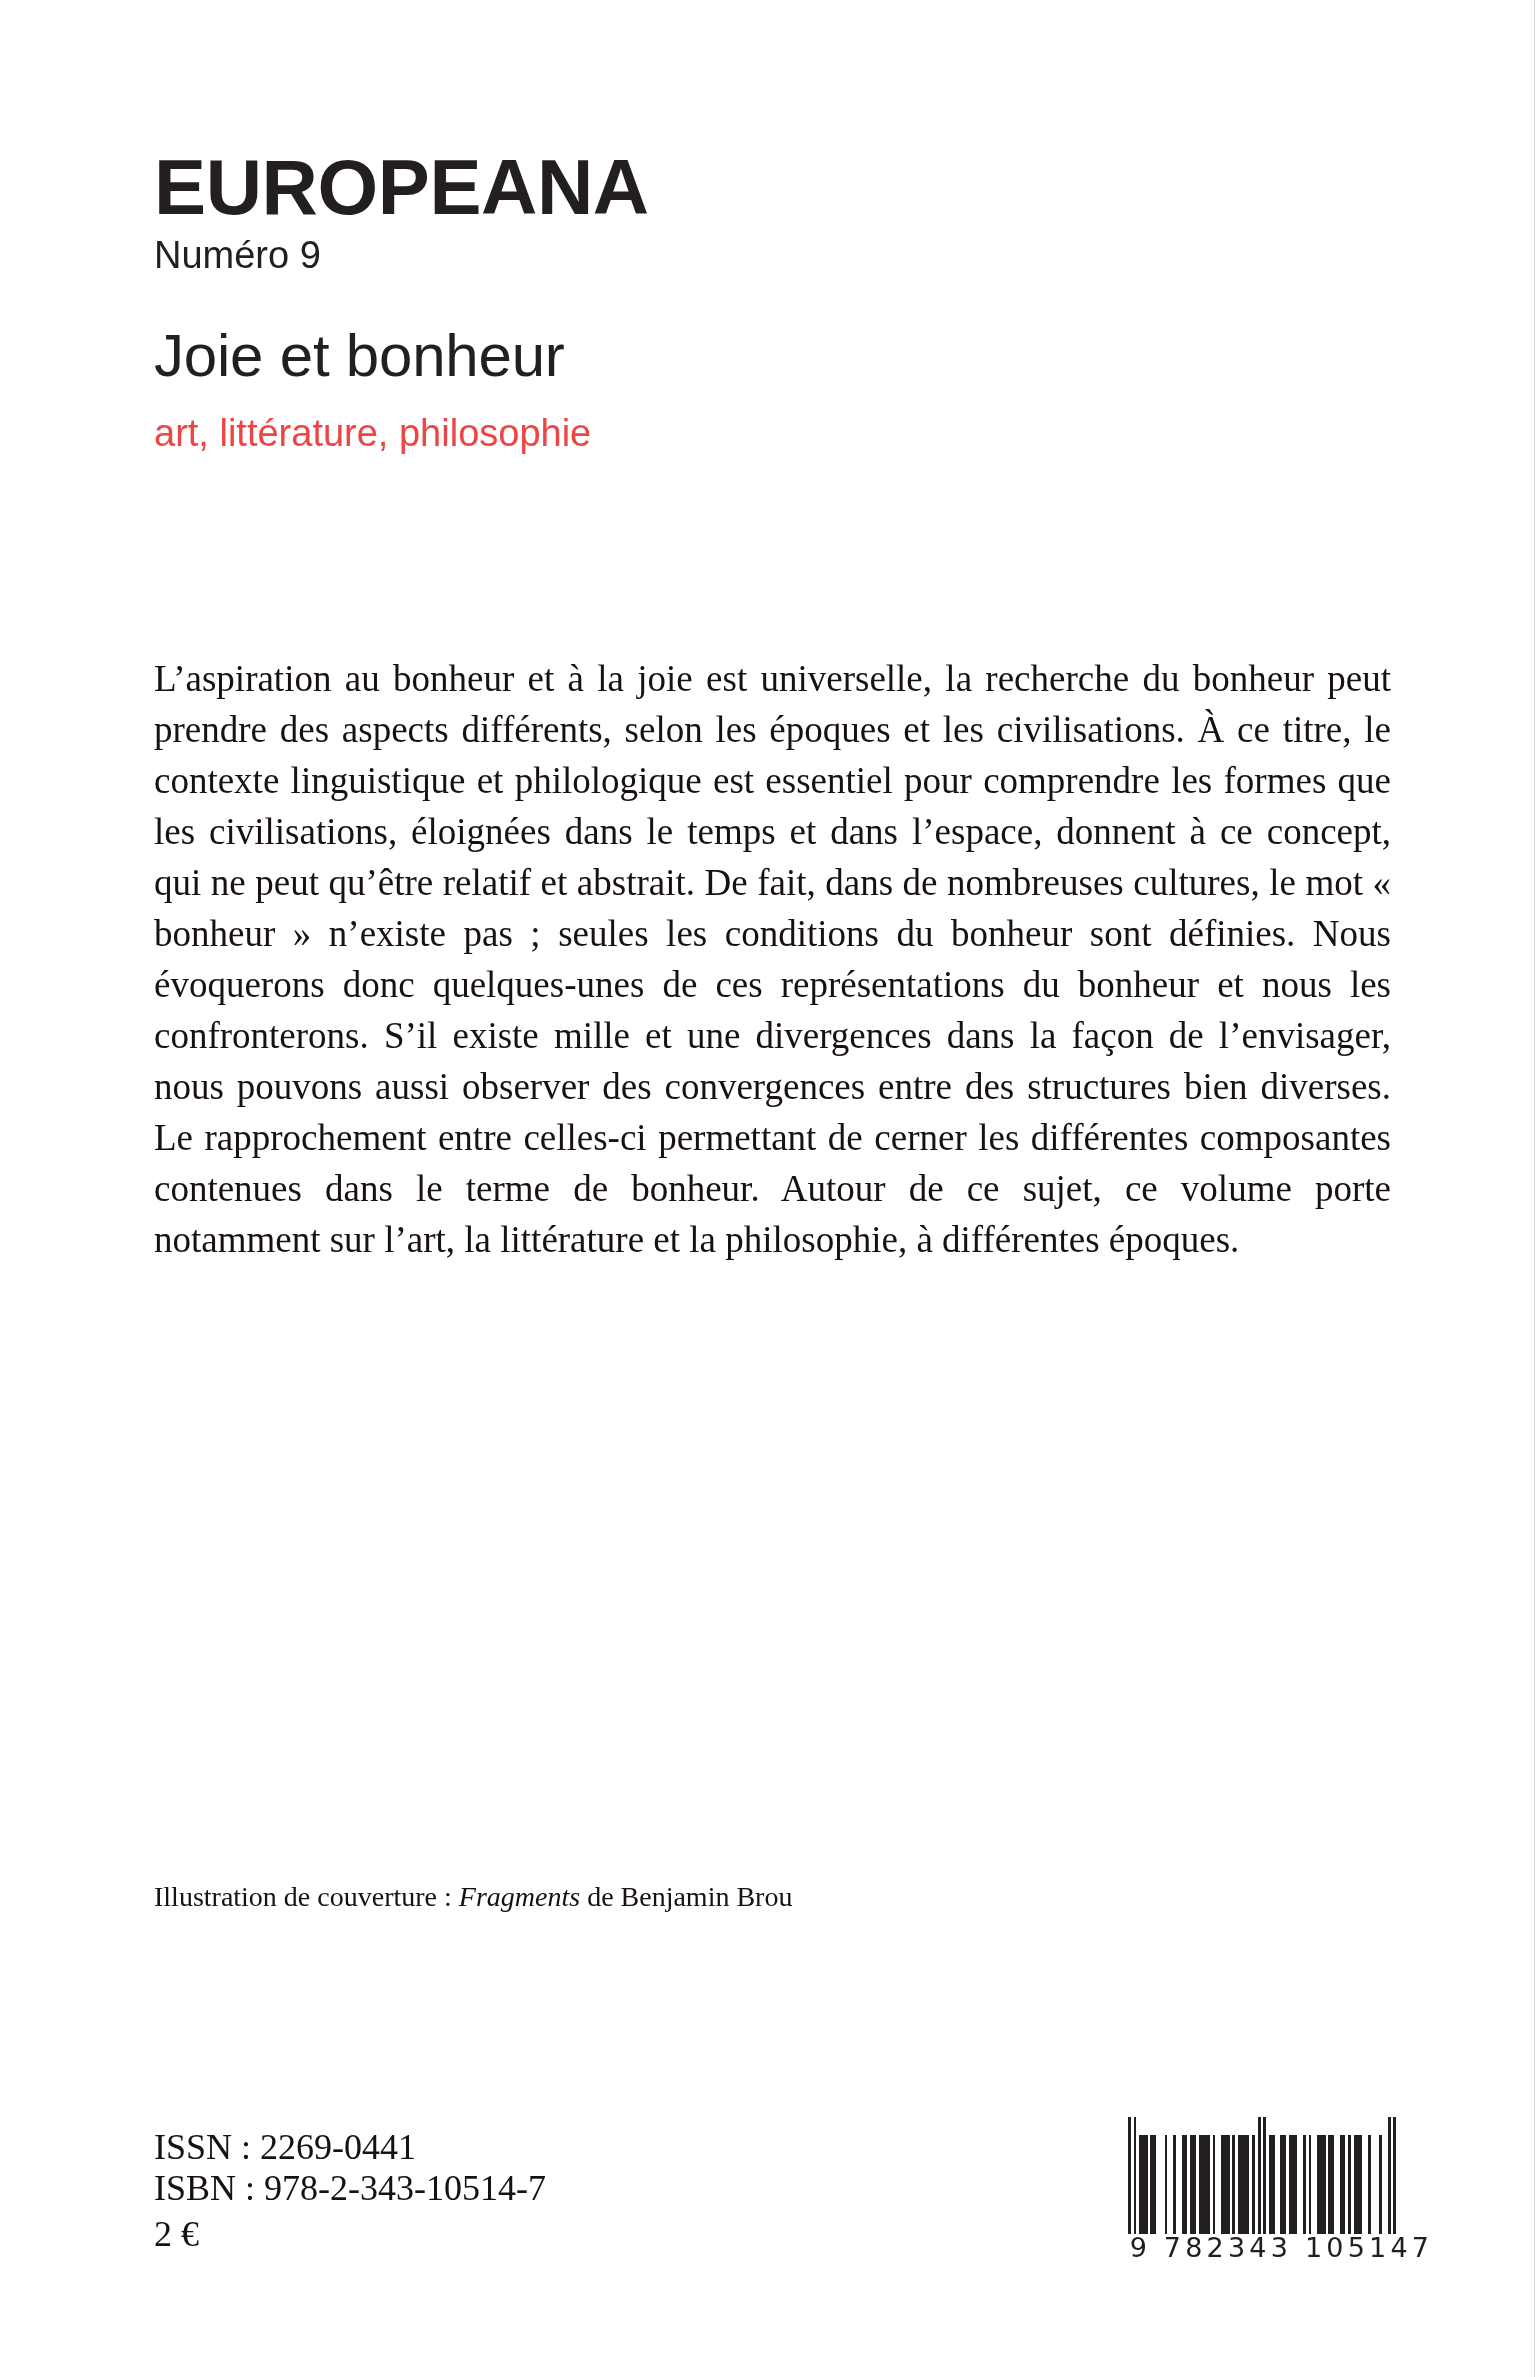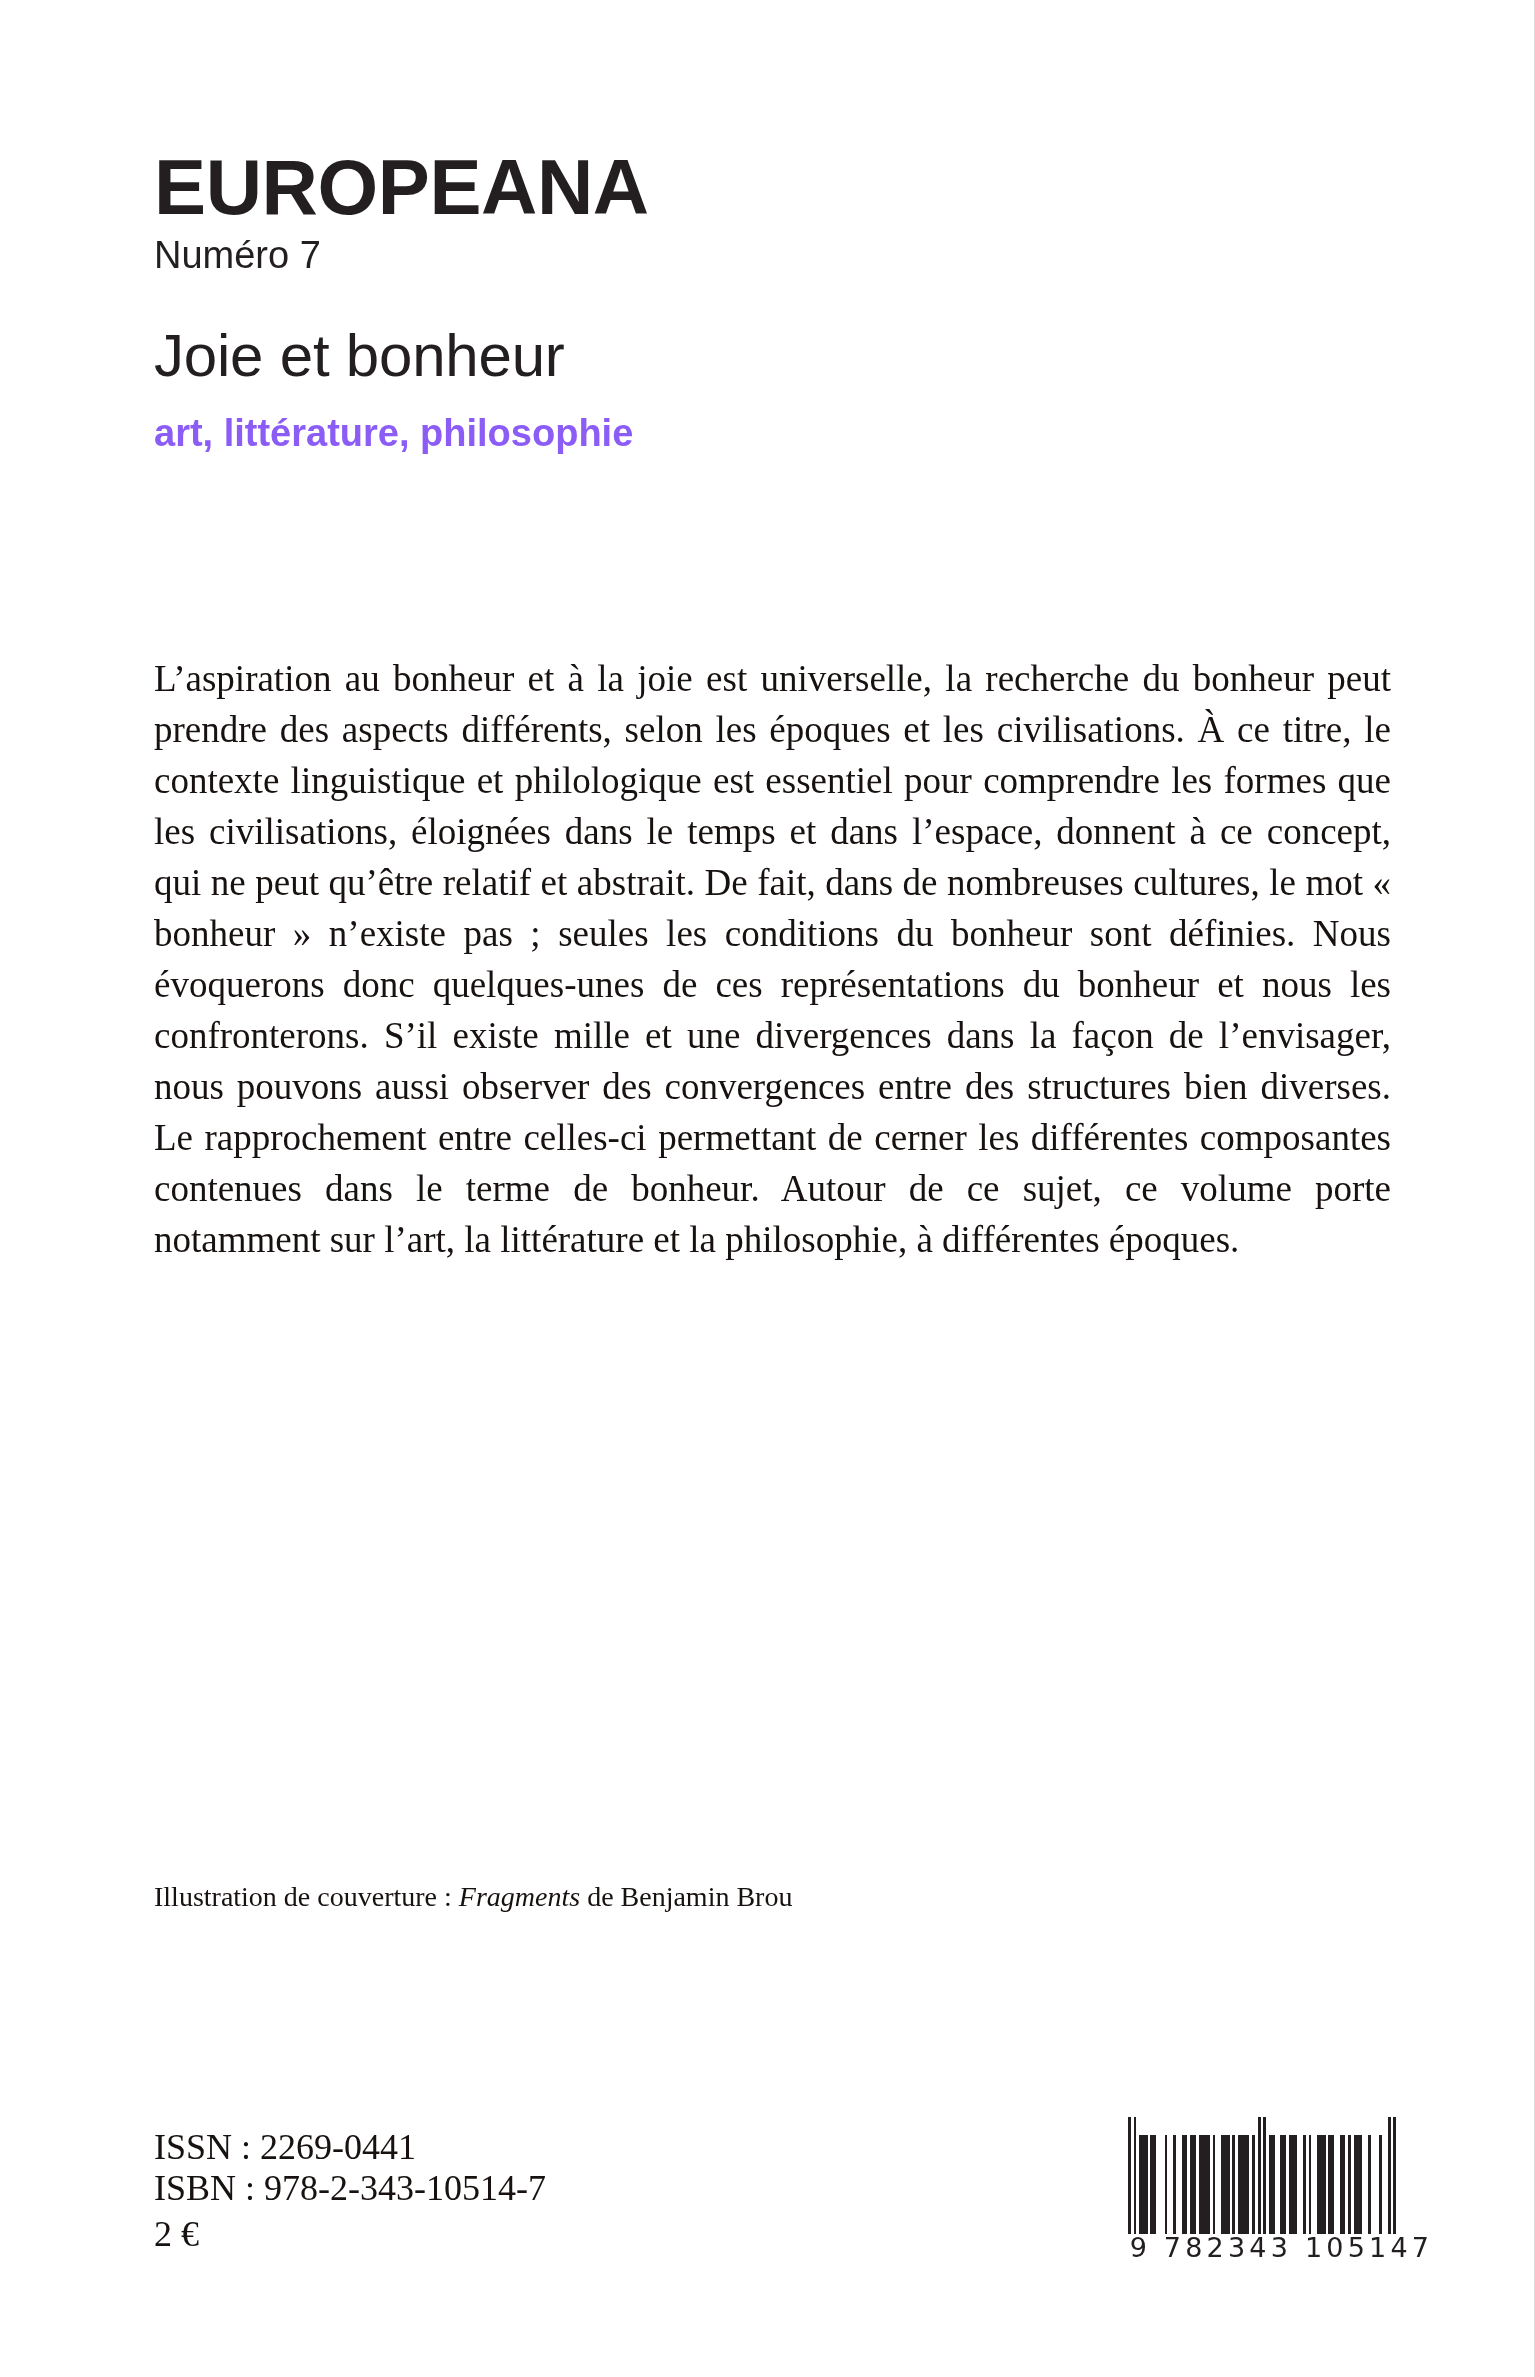--- a/index.html
+++ b/index.html
@@ -51,24 +51,24 @@
     font-weight: normal;
     font-size: 60px;
     line-height: 1.05;
     color: #231f20;
     margin: 46px 0 16px 0;
     letter-spacing: -0.2px;
   }
 
   .volume-subtitle {
     font-family: "Liberation Sans", sans-serif;
-    font-weight: bold;
+    font-weight: normal;
     font-size: 38px;
     line-height: 1.18;
-    color: #8b5cf6;
+    color: #ef4444;
     margin: 24px 0 0 0;
   }
 
   
   .blurb {
     position: absolute;
     left: 154px;
     top: 653px;
     width: 1237px;
     font-family: "Liberation Serif", serif;
@@ -140,21 +140,21 @@
     text-align: right;
   }
 </style>
 </head>
 <body>
 
 <div class="page">
 
   <div class="masthead">
     <h1 class="series-title">EUROPEANA</h1>
-    <p class="issue-number">Numéro 7</p>
+    <p class="issue-number">Numéro 9</p>
     <h2 class="volume-title">Joie et bonheur</h2>
     <p class="volume-subtitle">art, littérature, philosophie</p>
   </div>
 
   <p class="blurb">L’aspiration au bonheur et à la joie est universelle, la recherche du bonheur peut prendre des aspects différents, selon les époques et les civilisations. À ce titre, le contexte linguistique et philologique est essentiel pour comprendre les formes que les civilisations, éloignées dans le temps et dans l’espace, donnent à ce concept, qui ne peut qu’être relatif et abstrait. De fait, dans de nombreuses cultures, le mot « bonheur » n’existe pas ; seules les conditions du bonheur sont définies. Nous évoquerons donc quelques-unes de ces représentations du bonheur et nous les confronterons. S’il existe mille et une divergences dans la façon de l’envisager, nous pouvons aussi observer des convergences entre des structures bien diverses. Le rapprochement entre celles-ci permettant de cerner les différentes composantes contenues dans le terme de bonheur. Autour de ce sujet, ce volume porte notamment sur l’art, la littérature et la philosophie, à différentes époques.</p>
 
   <div class="cover-credit">
     <span>Illustration de couverture : </span><span class="work-title">Fragments</span><span> de Benjamin Brou</span>
   </div>
 

